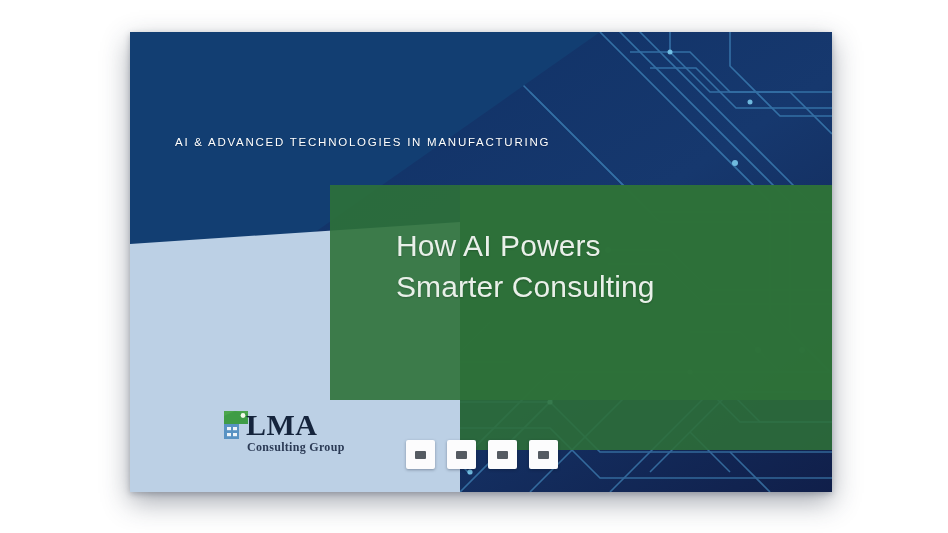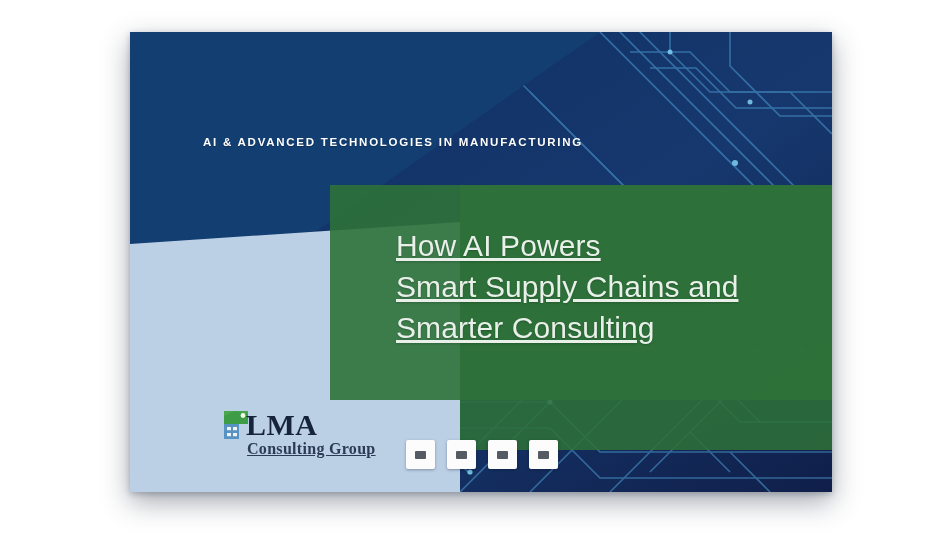--- a/index.html
+++ b/index.html
@@ -64,39 +64,37 @@
     width:372px;height:265px;
     background:rgba(45,112,56,0.88);
   }
 
   
   #eyebrow{
     position:absolute;
     left:45px;top:104px;
     color:#ffffff;
     font-size:11.5px;
-    font-weight:700;
+    font-weight:400;
     letter-spacing:1.75px;
     white-space:nowrap;
     text-shadow:0 1px 1px rgba(0,0,0,0.25);
-    margin-left:28px;
   }
 
   
   #headline{
     position:absolute;
     left:266px;top:193px;
     width:400px;
     color:#E9F0E9;
     font-size:30px;
     font-weight:400;
     line-height:41px;
     letter-spacing:0.1px;
     text-shadow:0 1px 2px rgba(0,0,0,0.20);
-    text-decoration:underline;
   }
   #headline .hl-line{display:block;white-space:nowrap;}
 
   
   #logo{
     position:absolute;
     left:93px;top:368px;
     width:130px;height:52px;margin-top:8px;
   }
   .logo-mark{
@@ -107,26 +105,25 @@
     position:absolute;left:23px;top:2px;
     font-family:"Liberation Serif", serif;
     font-size:30px;font-weight:700;
     color:#15243C;
     letter-spacing:0.5px;
     line-height:30px;
   }
   .logo-sub{
     position:absolute;left:24px;top:32px;
     font-family:"Liberation Serif", serif;
-    font-size:16px;
+    font-size:12px;
     font-weight:700;
     color:#2B3A55;
     letter-spacing:0.3px;
     white-space:nowrap;
-    text-decoration:underline;
   }
 
   
   #pager{
     position:absolute;
     left:276px;top:408px;
     display:flex;
     gap:12px;
     align-items:center;
   }
@@ -226,21 +223,20 @@
 
     <div class="layer-lightblue"></div>
 
     <div class="layer-green-right"></div>
     <div class="layer-green"></div>
 
     <div id="eyebrow">AI &amp; ADVANCED TECHNOLOGIES IN MANUFACTURING</div>
 
     <div id="headline">
       <span class="hl-line">How AI Powers</span>
-      <span class="hl-line">Smart Supply Chains and</span>
       <span class="hl-line">Smarter Consulting</span>
     </div>
 
     <div id="logo">
       <svg class="logo-mark" viewBox="0 0 30 30">
         <rect x="1" y="1" width="24" height="13" fill="#4CA64C"></rect>
         <path d="M1 6 L12 1 L25 4 L25 14 L1 14 Z" fill="#3E9B46" opacity="0.9"></path>
         <circle cx="20" cy="5.5" r="2.4" fill="#F4F9EA"></circle>
         <rect x="1" y="14" width="15" height="15" fill="#4E8FC0"></rect>
         <path d="M1 14 L16 14 L16 29 L1 29 Z" fill="#5892C3"></path>

